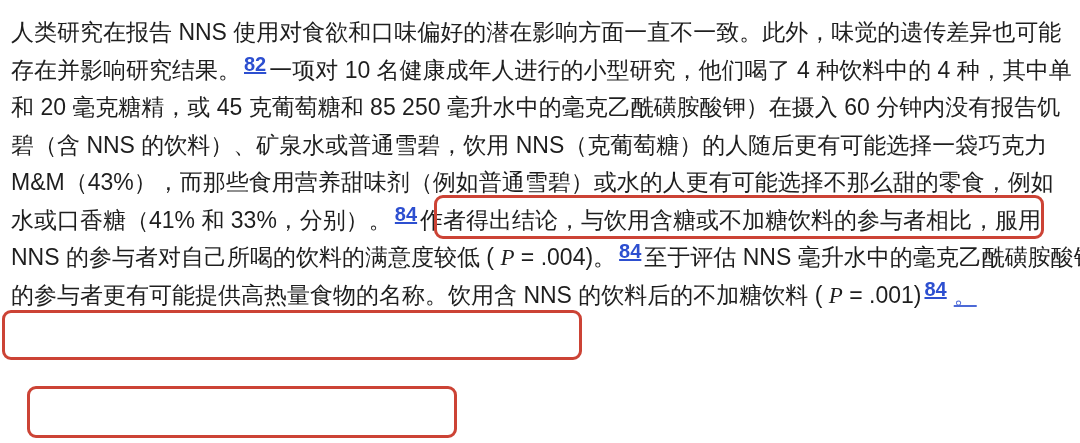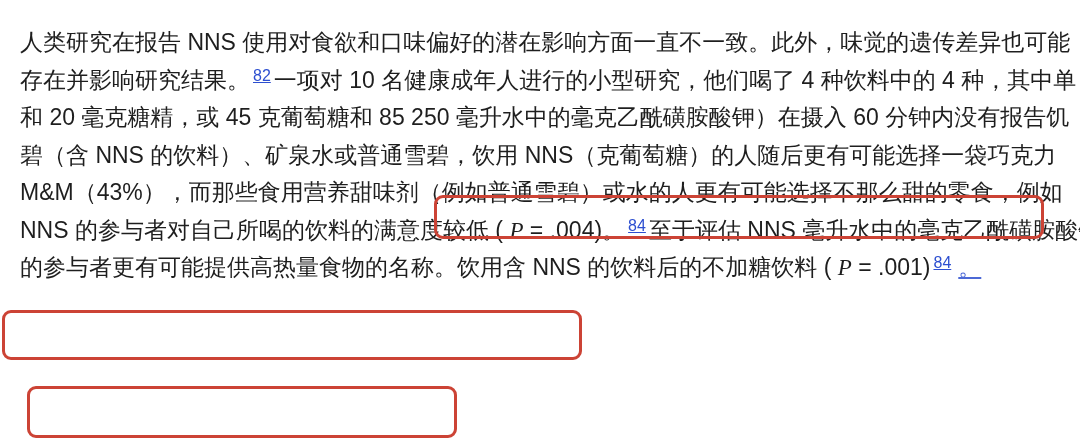--- a/index.html
+++ b/index.html
@@ -10,43 +10,43 @@
   }
   html,body{margin:0;padding:0;background:#fff;}
   .page{
     position:relative;
     width:1080px;height:443px;
     background:var(--bg);
     overflow:hidden;
     font-family:"Liberation Sans","DejaVu Sans",sans-serif;
   }
   .article{
-    position:absolute;left:12px;top:0;right:0;
-    padding:24px 40px 0 8px;
+    position:absolute;left:3px;top:0;right:0;
+    padding:14px 40px 0 8px;
     font-size:23px;
     line-height:37.5px;
     color:var(--fg);
   }
   .line{
     height:37.5px;
     white-space:nowrap;
     text-align:justify;
   }
   .line.just{
     text-align-last:justify;
     -moz-text-align-last:justify;
   }
   .normal{}
   .italic{
     font-style:italic;
     font-family:"Liberation Serif","DejaVu Serif",serif;
   }
   .ref-link{
-    font-size:16px;
-    font-weight:400;
+    font-size:20px;
+    font-weight:700;
     color:var(--link);
     text-decoration:underline;
     vertical-align:7px;
     line-height:1;
     margin:0 3px;
     cursor:pointer;
   }
   .tail{
     color:var(--link);
     text-decoration:underline;
@@ -67,19 +67,20 @@
 </head>
 <body>
 
 <div class="page">
   <div class="article" id="article">
       <div class="line just"><span class="normal">人类研究在报告 NNS 使用对食欲和口味偏好的潜在影响方面一直不一致。此外，味觉的遗传差异也可能</span></div>
       <div class="line just"><span class="normal">存在并影响研究结果。</span><a class="ref-link">82</a><span class="normal">一项对 10 名健康成年人进行的小型研究，他们喝了 4 种饮料中的 4 种，其中单</span></div>
       <div class="line just"><span class="normal">和 20 毫克糖精，或 45 克葡萄糖和 85 250 毫升水中的毫克乙酰磺胺酸钾）在摄入 60 分钟内没有报告饥</span></div>
       <div class="line just"><span class="normal">碧（含 NNS 的饮料）、矿泉水或普通雪碧，饮用 NNS（克葡萄糖）的人随后更有可能选择一袋巧克力</span></div>
       <div class="line just"><span class="normal">M&amp;M（43%），而那些食用营养甜味剂（例如普通雪碧）或水的人更有可能选择不那么甜的零食，例如</span></div>
+      <div class="line just"><span class="normal">水或口香糖（41% 和 33%，分别）。</span><a class="ref-link">84</a><span class="normal">作者得出结论，与饮用含糖或不加糖饮料的参与者相比，服用</span></div>
       <div class="line just"><span class="normal">NNS 的参与者对自己所喝的饮料的满意度较低 ( </span><span class="italic">P</span><span class="normal"> = .004)。</span><a class="ref-link">84</a><span class="normal">至于评估 NNS 毫升水中的毫克乙酰磺胺酸钾</span></div>
       <div class="line"><span class="normal">的参与者更有可能提供高热量食物的名称。饮用含 NNS 的饮料后的不加糖饮料 ( </span><span class="italic">P</span><span class="normal"> = .001)</span><a class="ref-link">84</a><span class="tail">。</span></div>
     </div>
   <div class="hl" id="hl1"></div>
   <div class="hl" id="hl2"></div>
   <div class="hl" id="hl3"></div>
 </div>
 
 </body></html>

